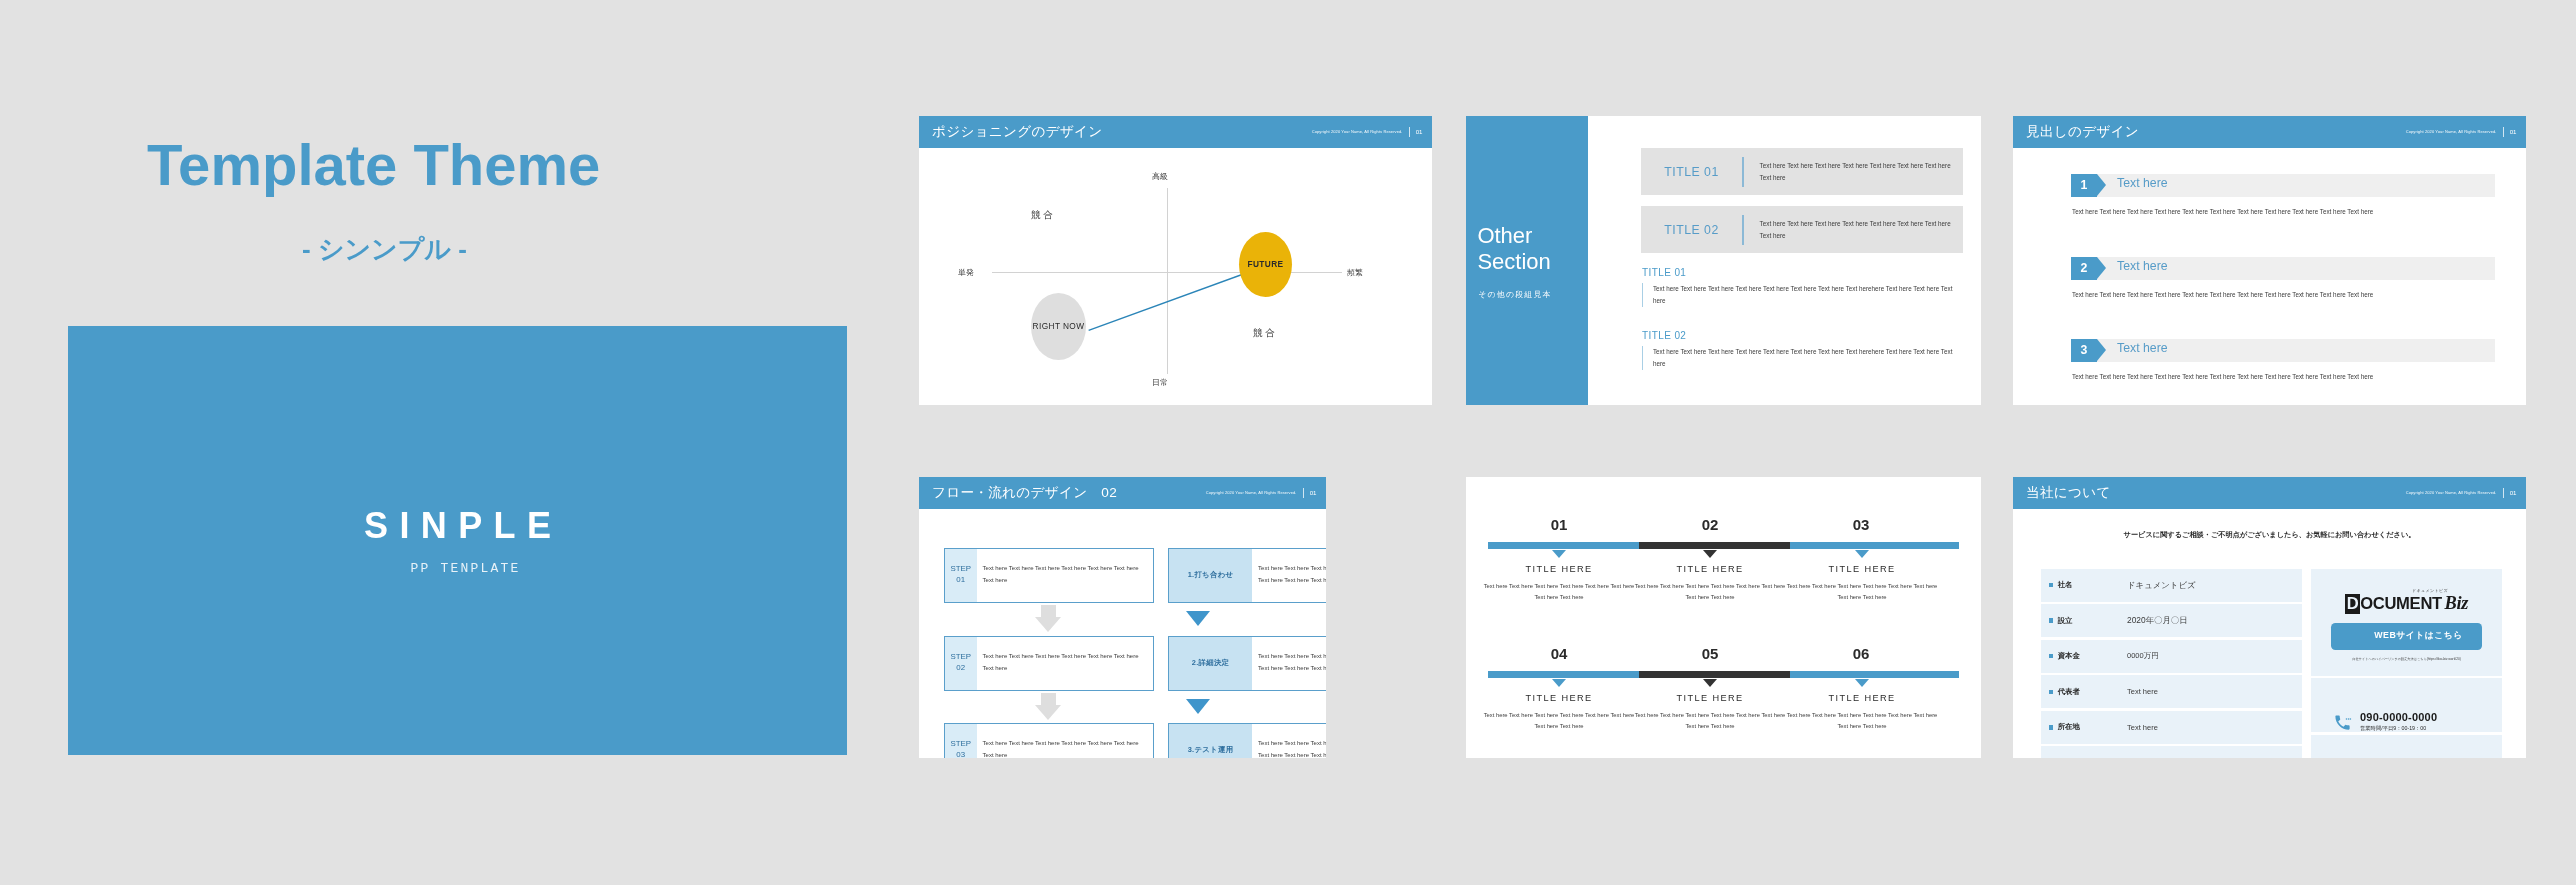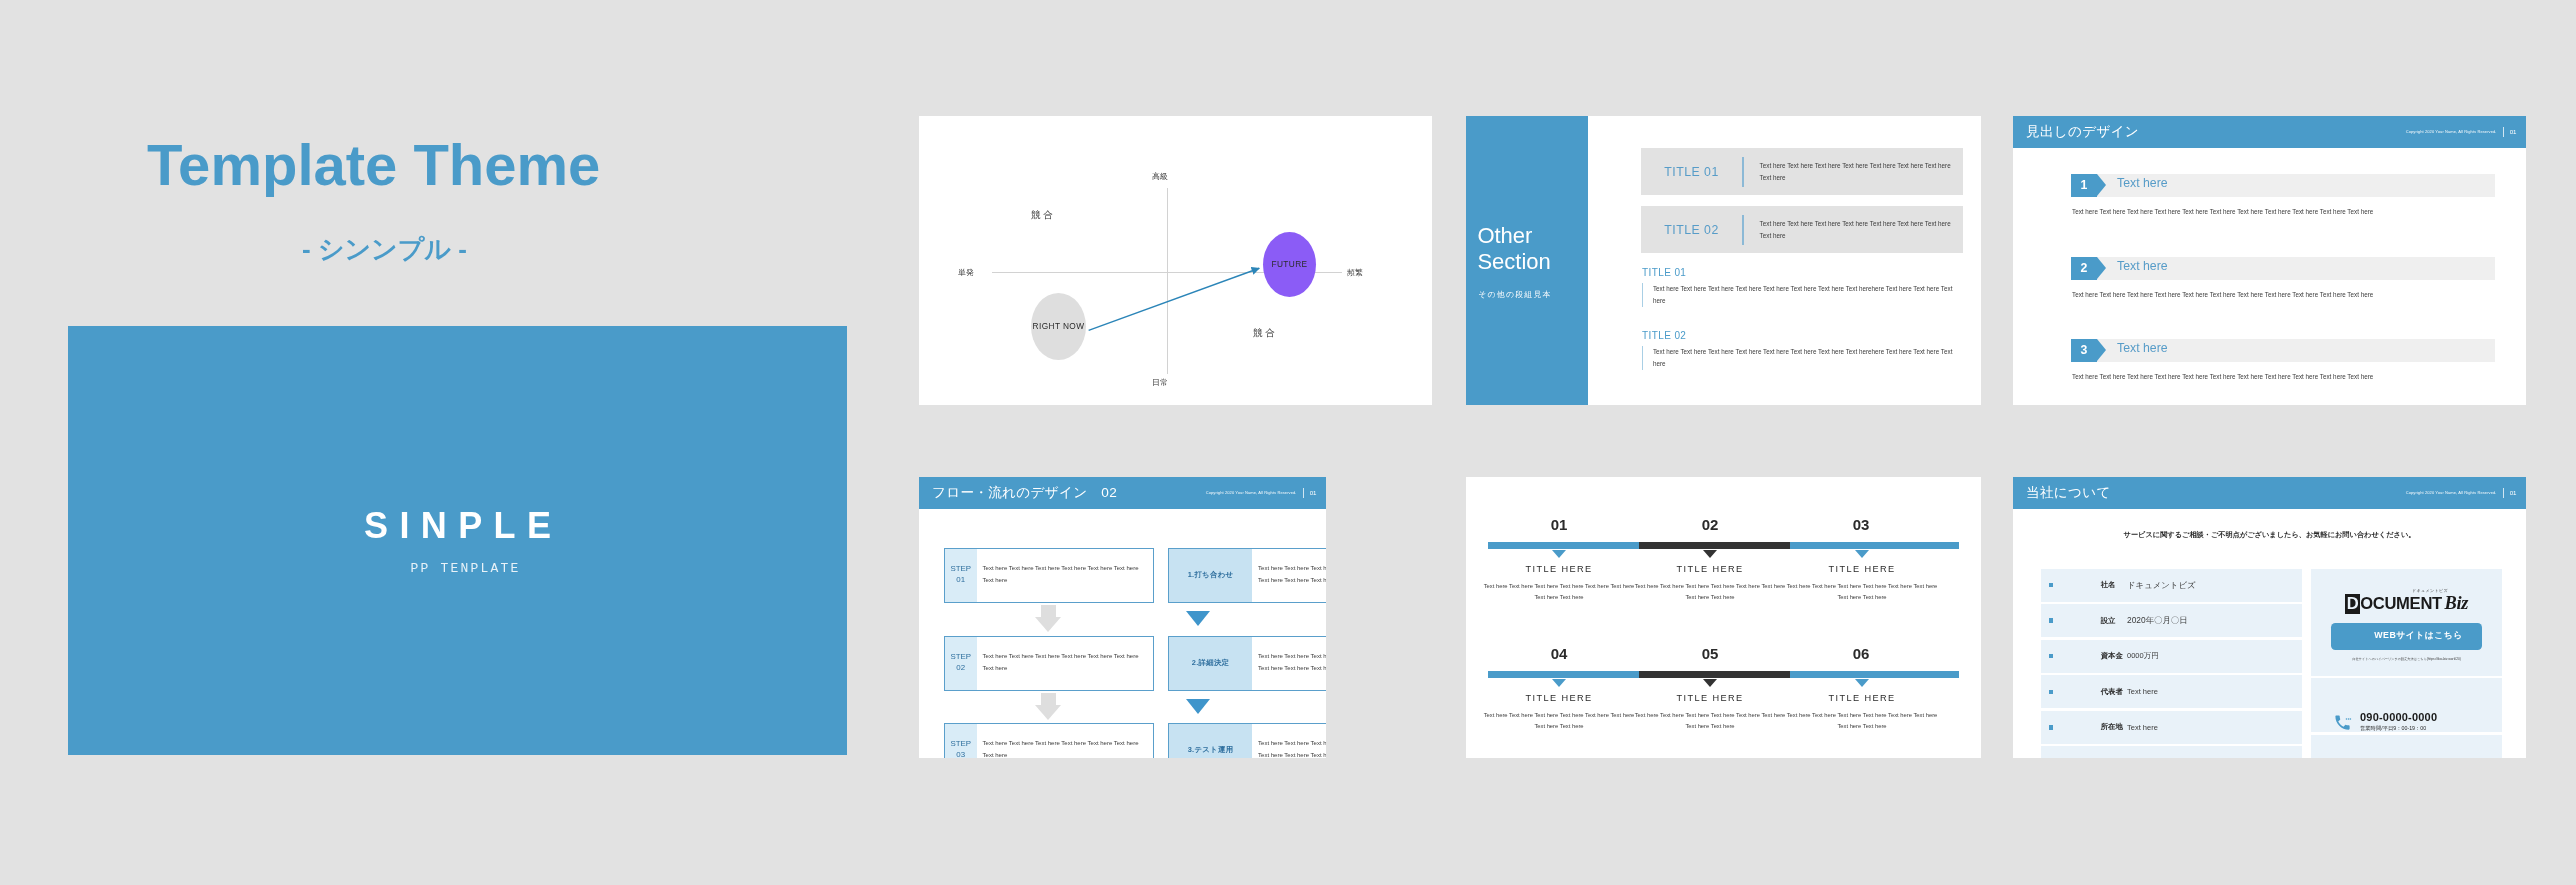--- a/index.html
+++ b/index.html
@@ -58,21 +58,21 @@
   .ax-lbl{ position:absolute; font-size:7.9px; color:#333; white-space:nowrap; }
   .lbl-top{ left:233px; top:23px; }
   .lbl-bot{ left:233px; top:229px; }
   .lbl-left{ left:39px; top:119px; }
   .lbl-right{ left:428px; top:119px; }
   .quad{ position:absolute; font-size:9.6px; color:#333; letter-spacing:2.6px; white-space:nowrap; }
   .q-tl{ left:112px; top:61px; }
   .q-br{ left:334px; top:179px; }
   .bub{ position:absolute; border-radius:50%; display:flex; align-items:center; justify-content:center;
         font-size:8.3px; color:#2b2b2b; letter-spacing:0.4px; }
-  .bub-future{ left:344px; top:84px; width:53px; height:65px; background:#8b5cf6; }
+  .bub-future{ left:320px; top:84px; width:53px; height:65px; background:#eab308;font-weight:bold; }
   .bub-now{ left:112px; top:145px; width:55px; height:67px; background:#dedede; }
   .pos-arrow{ position:absolute; left:53px; top:31.5px; width:403px; height:245px; pointer-events:none; }
 
   
   #s2{ left:1466px; top:116px; width:515px; height:289px; }
   .os-left{ position:absolute; left:0; top:0; width:122px; bottom:0; background:#4a9bc9; }
   .os-h1{ position:absolute; left:11.4px; top:107px; color:#fff; font-size:22px; line-height:1.17; font-weight:400; }
   .os-h2{ position:absolute; left:12.3px; top:173px; color:#fff; font-size:7.9px; letter-spacing:1.2px; }
   .os-right{ position:absolute; left:122px; top:0; right:0; bottom:0; }
   .os-card{ position:absolute; left:53px; width:322px; height:47px; background:#e2e2e2; display:flex; align-items:center; }
@@ -140,21 +140,21 @@
   .f1-col{ position:absolute; top:48px; width:156px; text-align:center; }
   .f1-ct{ font-size:9.2px; letter-spacing:1.4px; color:#2b2b2b; margin-bottom:7px; }
   .f1-cb{ font-size:5.8px; line-height:2.05; color:#3b3b3b; }
 
   
   #s6{ left:2013px; top:477px; width:513px; height:281px; }
   .co-body{ position:absolute; left:0; top:31.5px; right:0; bottom:0; }
   .co-lead{ position:absolute; left:0; right:0; top:21px; text-align:center; font-size:7.2px; font-weight:700; color:#2b2b2b; }
   .co-table{ position:absolute; left:28px; top:60px; width:261px; }
   .co-row{ height:33px; background:#e9f2f9; display:flex; align-items:center; margin-bottom:2.6px; }
-  .co-key{ width:86px; display:flex; align-items:center; padding-left:7.9px; font-size:7.4px; font-weight:700; color:#2b2b2b;gap:43px; }
+  .co-key{ width:86px; display:flex; align-items:center; padding-left:7.9px; font-size:7.4px; font-weight:700; color:#2b2b2b; }
   .co-sq{ width:4.4px; height:4.4px; background:#4a9bc9; margin-right:4.4px; flex:none; }
   .co-val{ font-size:7.5px; color:#3b3b3b; }
   .co-val.big{ font-size:8.4px; }
   .co-right{ position:absolute; left:298px; top:60px; width:191px; }
   .co-card{ background:#e9f2f9; margin-bottom:2.6px; }
   .co-card.logo{ height:107px; position:relative; }
   .co-logo{ position:absolute; left:0; right:0; top:19px; text-align:center; }
   .co-logo-ruby{ font-size:4px; color:#3b3b3b; letter-spacing:0.4px; margin-left:47px; }
   .co-logo-main{ font-size:16.6px; font-weight:700; color:#1a1a1a; letter-spacing:-0.3px; display:inline-flex; align-items:baseline; }
   .co-logo-d{ background:#1a1a1a; color:#e9f2f9; padding:0 1.8px; }
@@ -175,20 +175,28 @@
   <div>
     <div class="cover-title">Template Theme</div>
     <div class="cover-sub">- シンンプル -</div>
     <div class="cover-box">
       <div class="cover-box-title">SINPLE</div>
       <div class="cover-box-sub">PP TENPLATE</div>
     </div>
   </div>
 
   <div class="slide" id="s1">
+    <div class="sl-head">
+      <span class="sl-head-title">ポジショニングのデザイン</span>
+      <span class="sl-head-right">
+        <span class="sl-copy">Copyright 2020 Your Name, All Rights Reserved.</span>
+        <span class="sl-pg-div"></span>
+        <span class="sl-pg">01</span>
+      </span>
+    </div>
     <div class="pos-area">
       <div class="ax-v"></div>
       <div class="ax-h"></div>
       <div class="ax-lbl lbl-top">高級</div>
       <div class="ax-lbl lbl-bot">日常</div>
       <div class="ax-lbl lbl-left">単発</div>
       <div class="ax-lbl lbl-right">頻繁</div>
       <div class="quad q-tl">競合</div>
       <div class="quad q-br">競合</div>
       <svg class="pos-arrow" viewBox="0 0 460 280">

